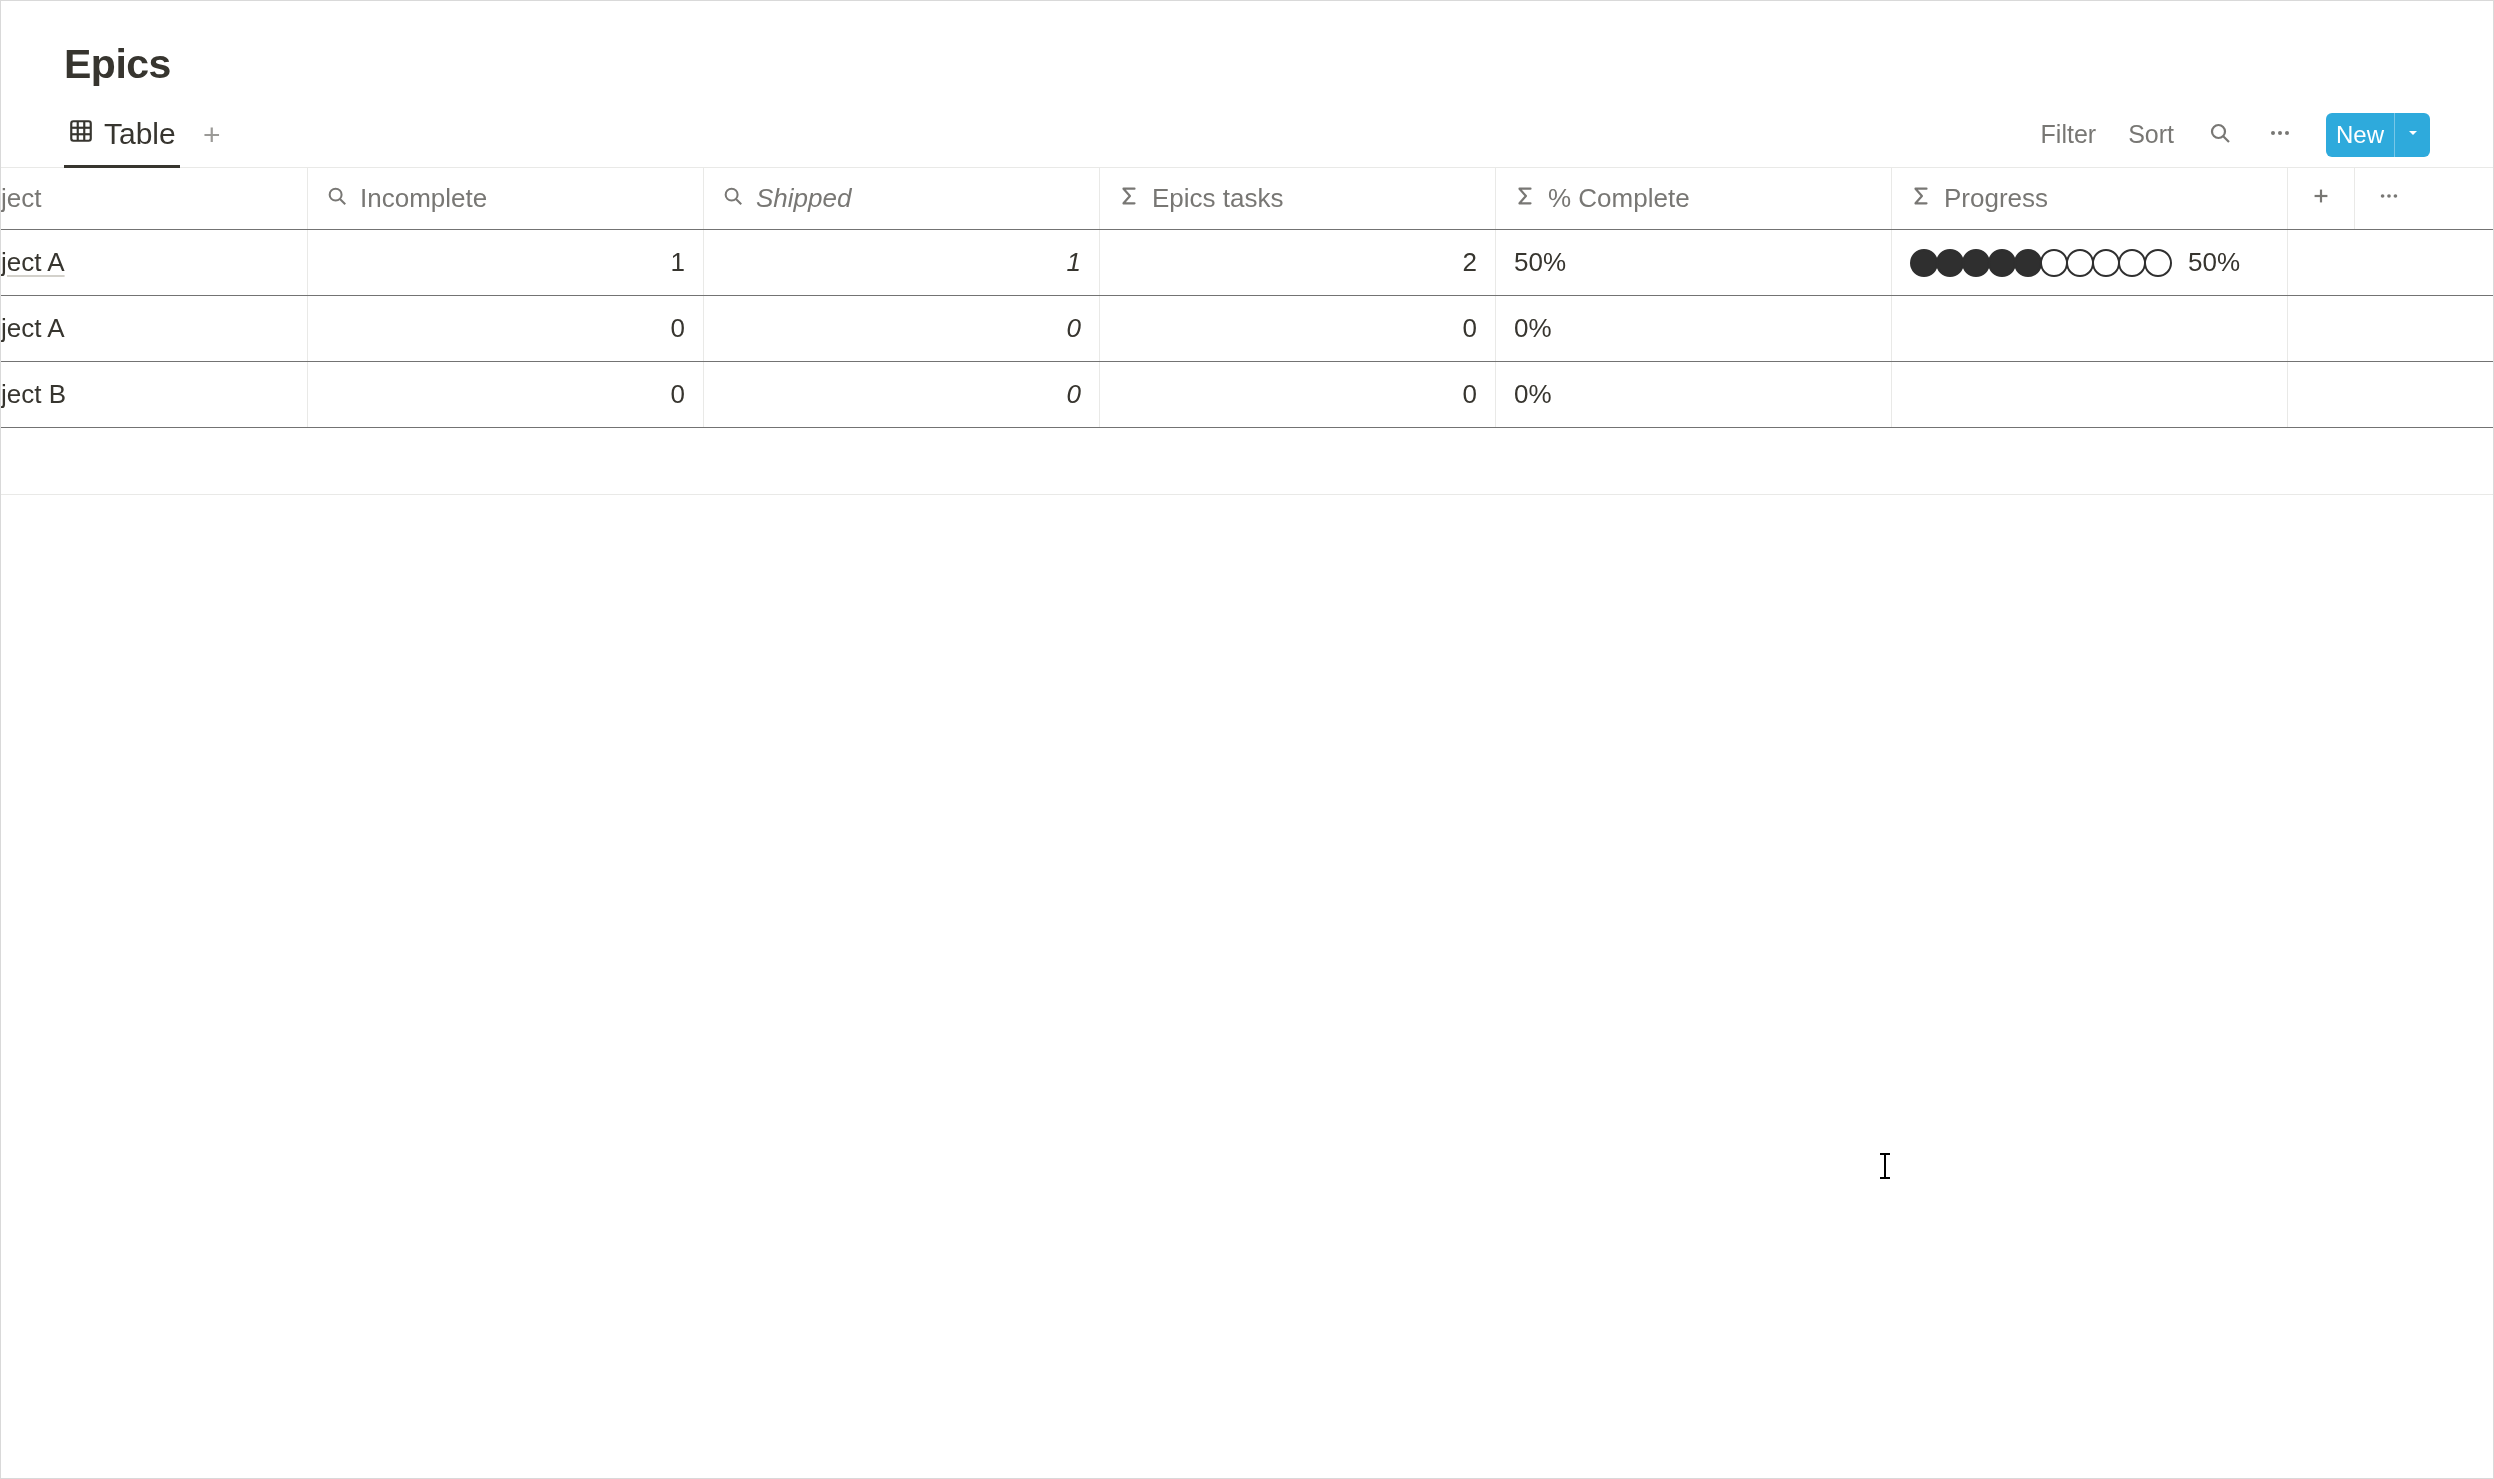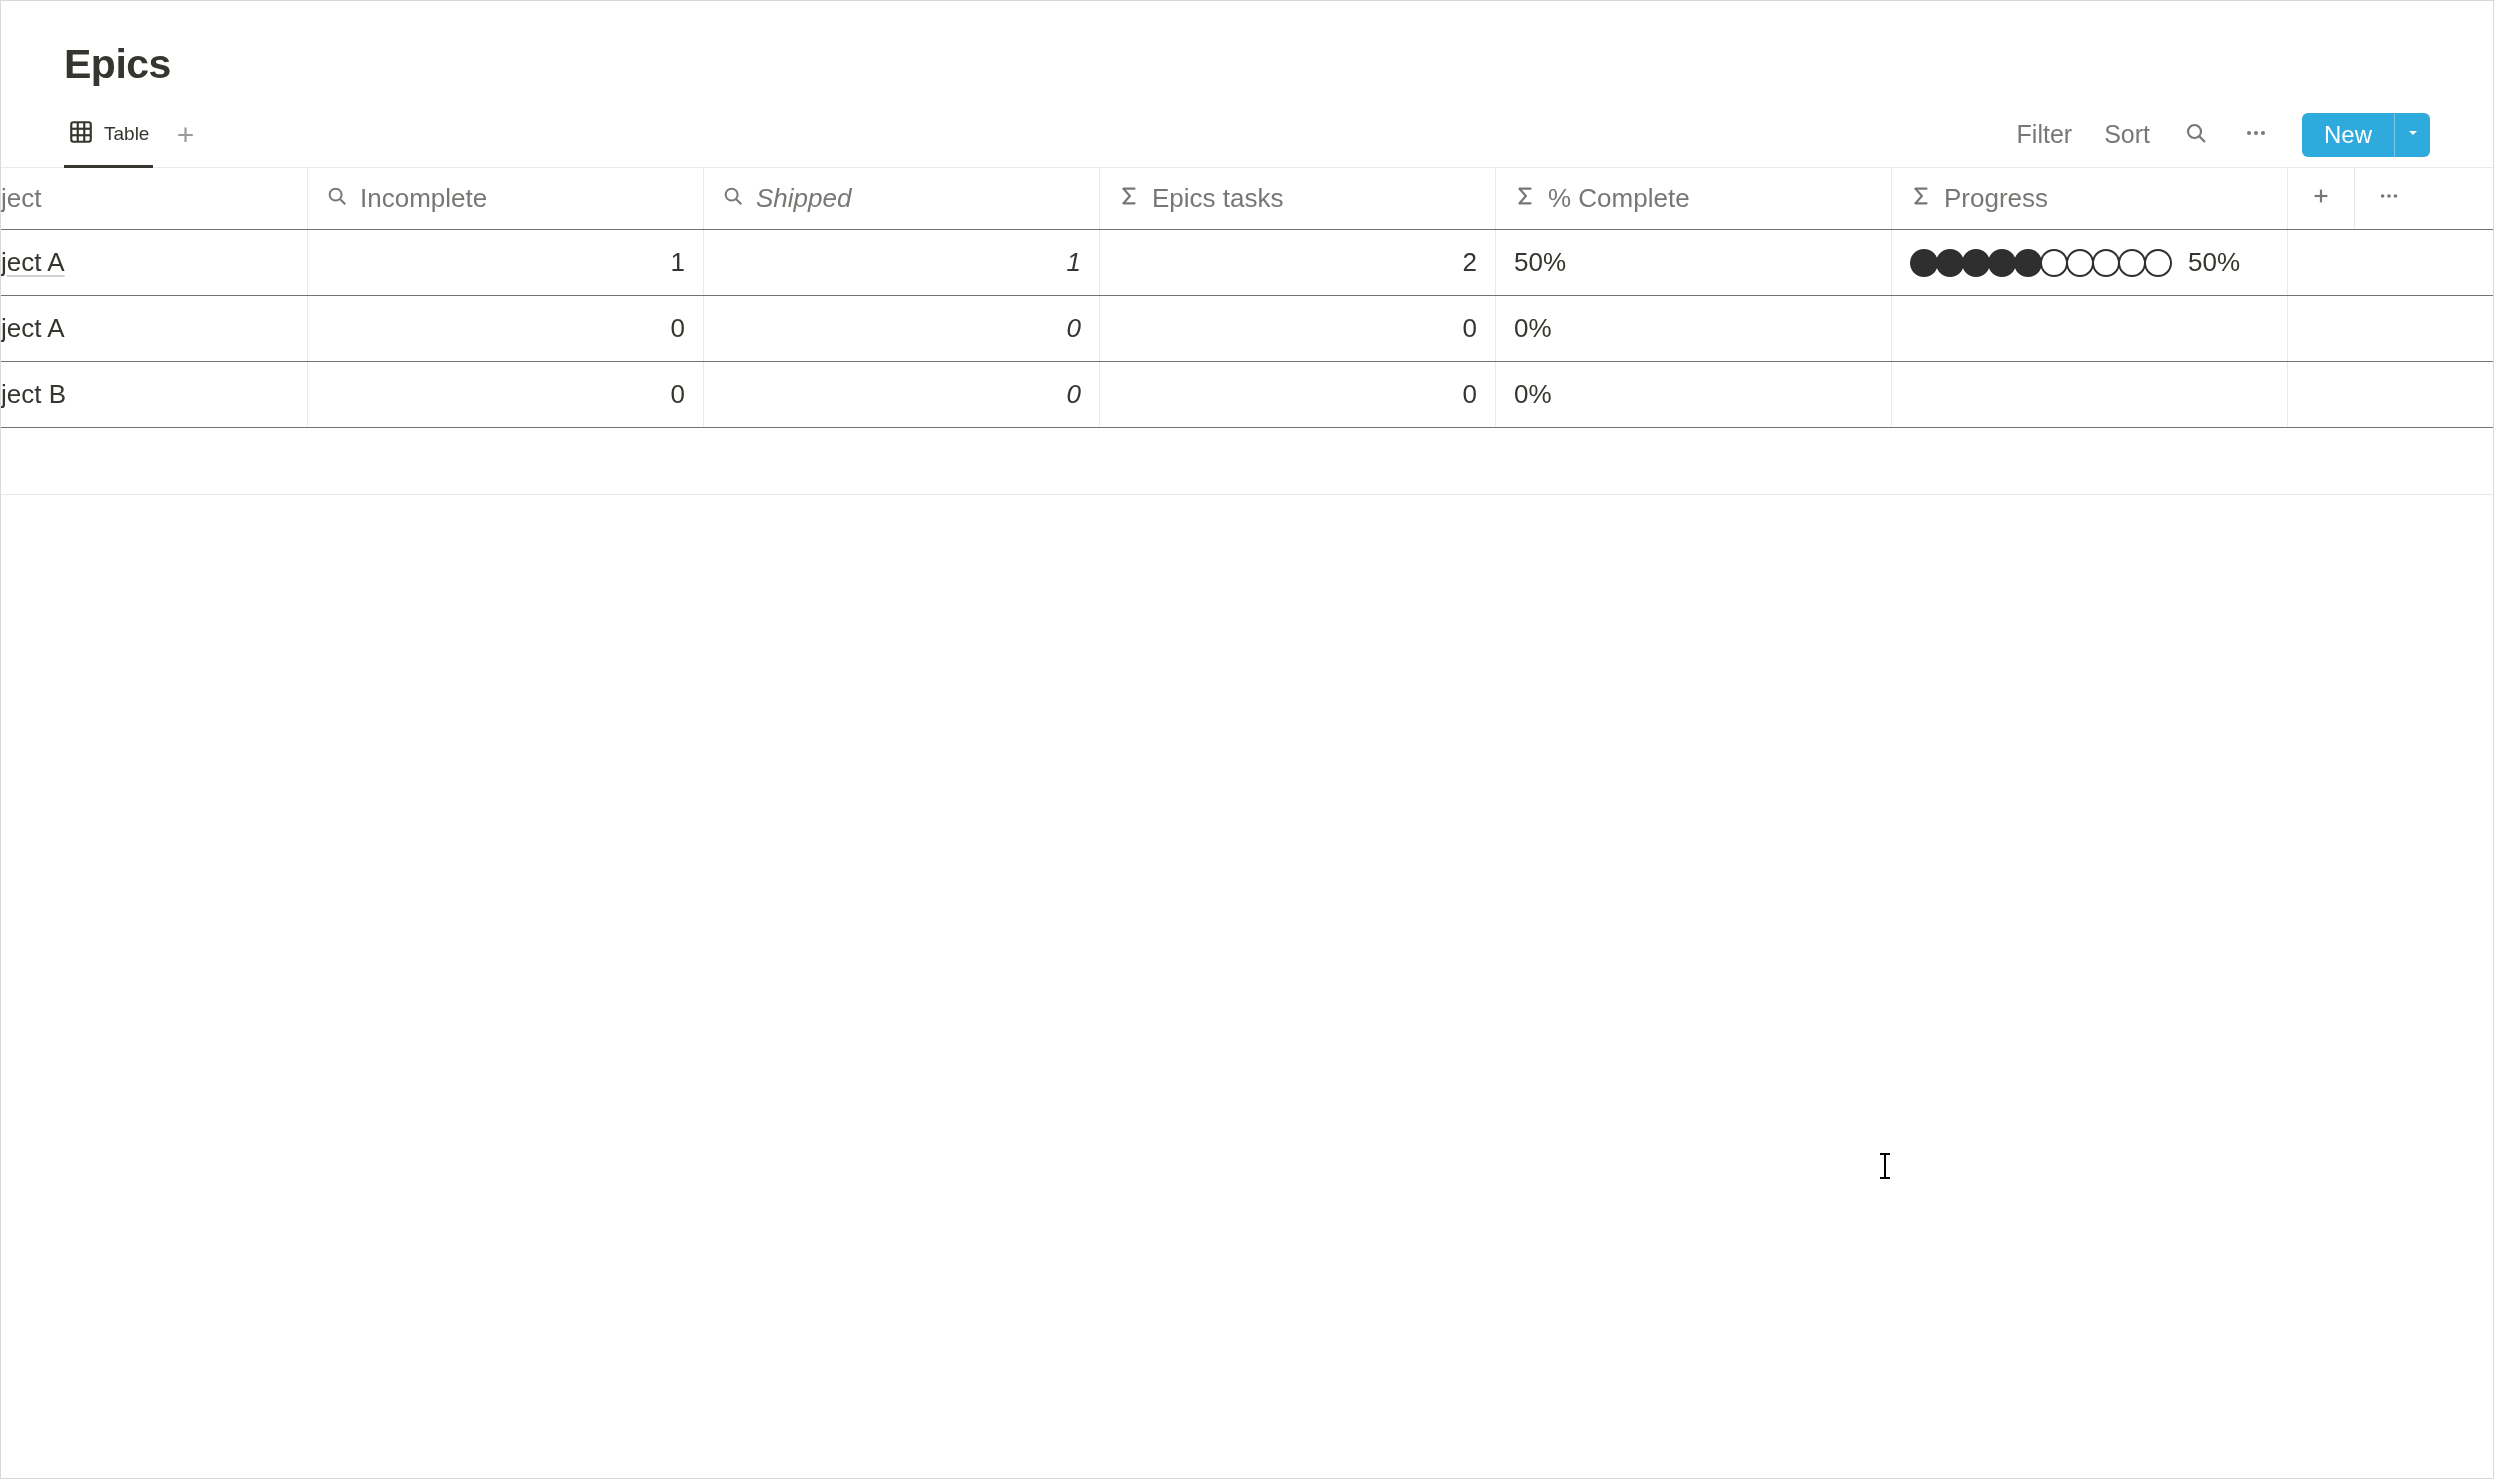--- a/index.html
+++ b/index.html
@@ -39,21 +39,21 @@
     display: flex;
     align-items: center;
     gap: 14px;
     height: 100%;
   }
   .tab {
     display: flex;
     align-items: center;
     gap: 10px;
     height: 100%;
-    font-size: 19px;
+    font-size: 30px;
     color: #37352f;
     border-bottom: 3px solid #37352f;
     padding: 0 4px 6px 4px;
     transform: translateY(1px);
     cursor: pointer;
     text-align: center;
   }
   .tab svg { width: 26px; height: 26px; }
   .add-tab {
     color: #9b9a97;
@@ -87,21 +87,21 @@
     align-items: stretch;
     border-radius: 6px;
     overflow: hidden;
     height: 44px;
   }
   .new-btn {
     background: #2eaadc;
     color: #fff;
     font-size: 24px;
     font-weight: 500;
-    padding: 0 22px;
+    padding: 0 10px;
     display:flex;align-items:center;
     border:none;
     cursor:pointer;
   }
   .new-chevron {
     background: #2eaadc;
     border-left: 1px solid rgba(255,255,255,0.35);
     width: 36px;
     display:flex;align-items:center;justify-content:center;
     cursor:pointer;

